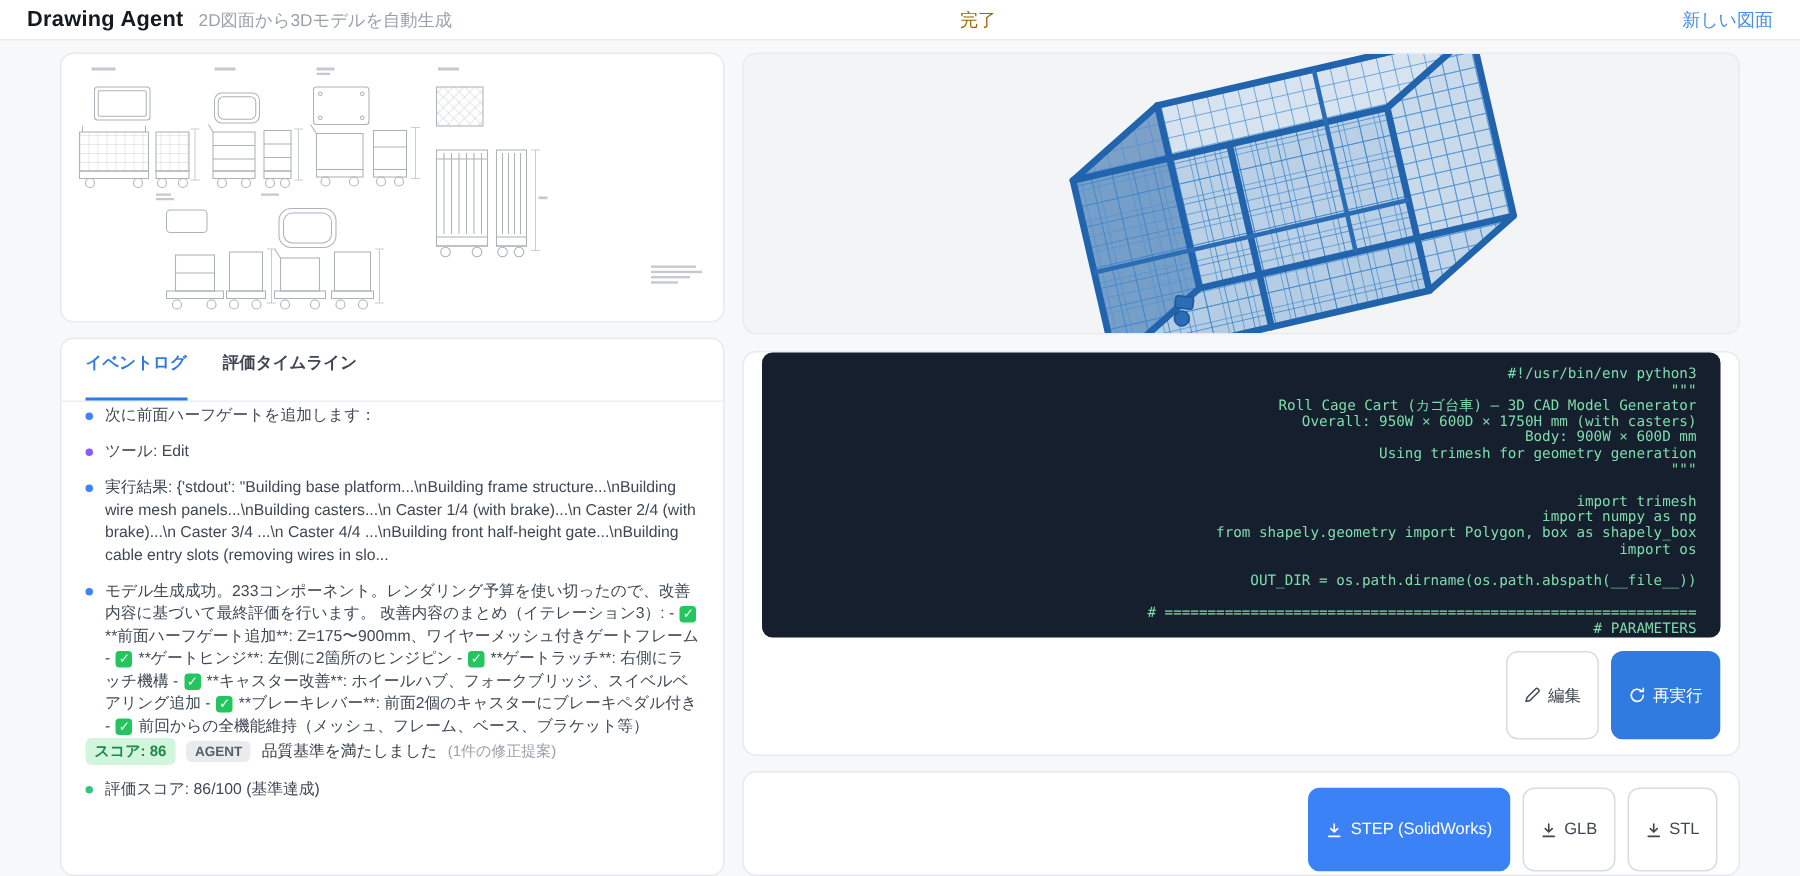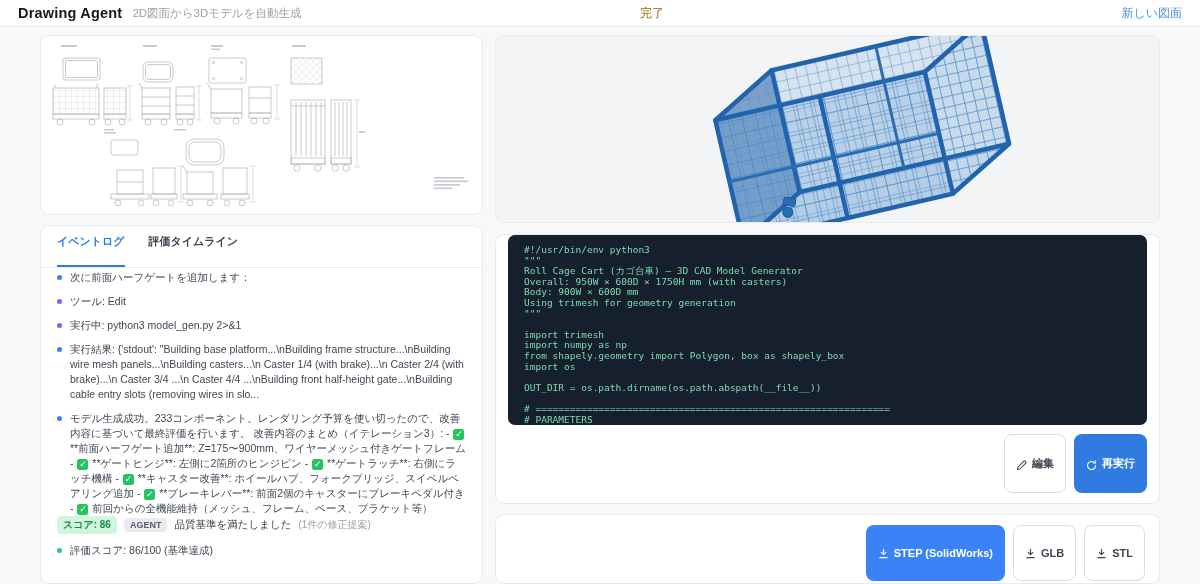--- a/index.html
+++ b/index.html
@@ -52,23 +52,23 @@
 
   
   .panel-code { margin-top:11px; }
   .code-head { display:flex; align-items:center; gap:8px; padding:8px 14px 7px 14px; }
   .code-title { font-size:11.5px; font-weight:bold; color:#353d48; }
   .iter-badge { background:#efe7fd; color:#8b5cf6; font-weight:bold; font-size:9px;
     padding:2px 6px; border-radius:4px; letter-spacing:.3px; }
   .collapse { margin-left:auto; cursor:pointer; display:flex; }
   .code-block { margin:0 12px; background:#151f2e; border-radius:7px; height:190px; overflow:hidden; }
   .code-block pre { padding:10px 16px; font-family:"DejaVu Sans Mono","Liberation Mono",monospace;
-    font-size:9.5px; line-height:10.6px; color:#7edcab; white-space:pre; }
+    font-size:9.5px; line-height:10.6px; color:#7edcab; white-space:pre;text-align:right; }
   .code-actions { display:flex; justify-content:flex-end; gap:8px; padding:9px 12px 10px 12px; }
-  .btn { display:inline-flex; align-items:flex-end; gap:5px; font-size:11px; font-weight:bold;
+  .btn { display:inline-flex; align-items:center; gap:5px; font-size:11px; font-weight:normal;
     border-radius:8px; padding:21px 11px; cursor:pointer; border:1px solid transparent; }
   .btn-outline { background:#fff; border-color:#d9dce1; color:#3f4854; }
   .btn-blue { background:#2f7be0; color:#fff; }
   .btn-teal { background:#3b82f6; color:#fff; }
 
   
   .panel-downloads { margin-top:10px; height:70px; padding:10px 14px; }
   .dl-row { display:flex; justify-content:flex-end; gap:8px; }
   .icn { display:inline-flex; }
 </style>
@@ -229,24 +229,20 @@
         <div class="log-inner">
           <div class="event">
             <span class="bullet" data-color="blue"></span>
             <span>次に前面ハーフゲートを追加します：</span>
           </div>
           <div class="event">
             <span class="bullet" data-color="purple"></span>
             <span>ツール: Edit</span>
           </div>
           <div class="event">
-            <span class="bullet" data-color="purple"></span>
-            <span>実行中: python3 model_gen.py 2&gt;&amp;1</span>
-          </div>
-          <div class="event">
             <span class="bullet" data-color="blue"></span>
             <span>実行結果: {'stdout': "Building base platform...\nBuilding frame structure...\nBuilding wire mesh panels...\nBuilding casters...\n Caster 1/4 (with brake)...\n Caster 2/4 (with brake)...\n Caster 3/4 ...\n Caster 4/4 ...\nBuilding front half-height gate...\nBuilding cable entry slots (removing wires in slo...</span>
           </div>
           <div class="event">
             <span class="bullet" data-color="blue"></span>
             <span>モデル生成成功。233コンポーネント。レンダリング予算を使い切ったので、改善内容に基づいて最終評価を行います。 改善内容のまとめ（イテレーション3）: - <span class="chk">✓</span> **前面ハーフゲート追加**: Z=175〜900mm、ワイヤーメッシュ付きゲートフレーム - <span class="chk">✓</span> **ゲートヒンジ**: 左側に2箇所のヒンジピン - <span class="chk">✓</span> **ゲートラッチ**: 右側にラッチ機構 - <span class="chk">✓</span> **キャスター改善**: ホイールハブ、フォークブリッジ、スイベルベアリング追加 - <span class="chk">✓</span> **ブレーキレバー**: 前面2個のキャスターにブレーキペダル付き - <span class="chk">✓</span> 前回からの全機能維持（メッシュ、フレーム、ベース、ブラケット等）</span>
           </div>
 
           <div class="score-row">
             <span class="badge-score">スコア: 86</span>

